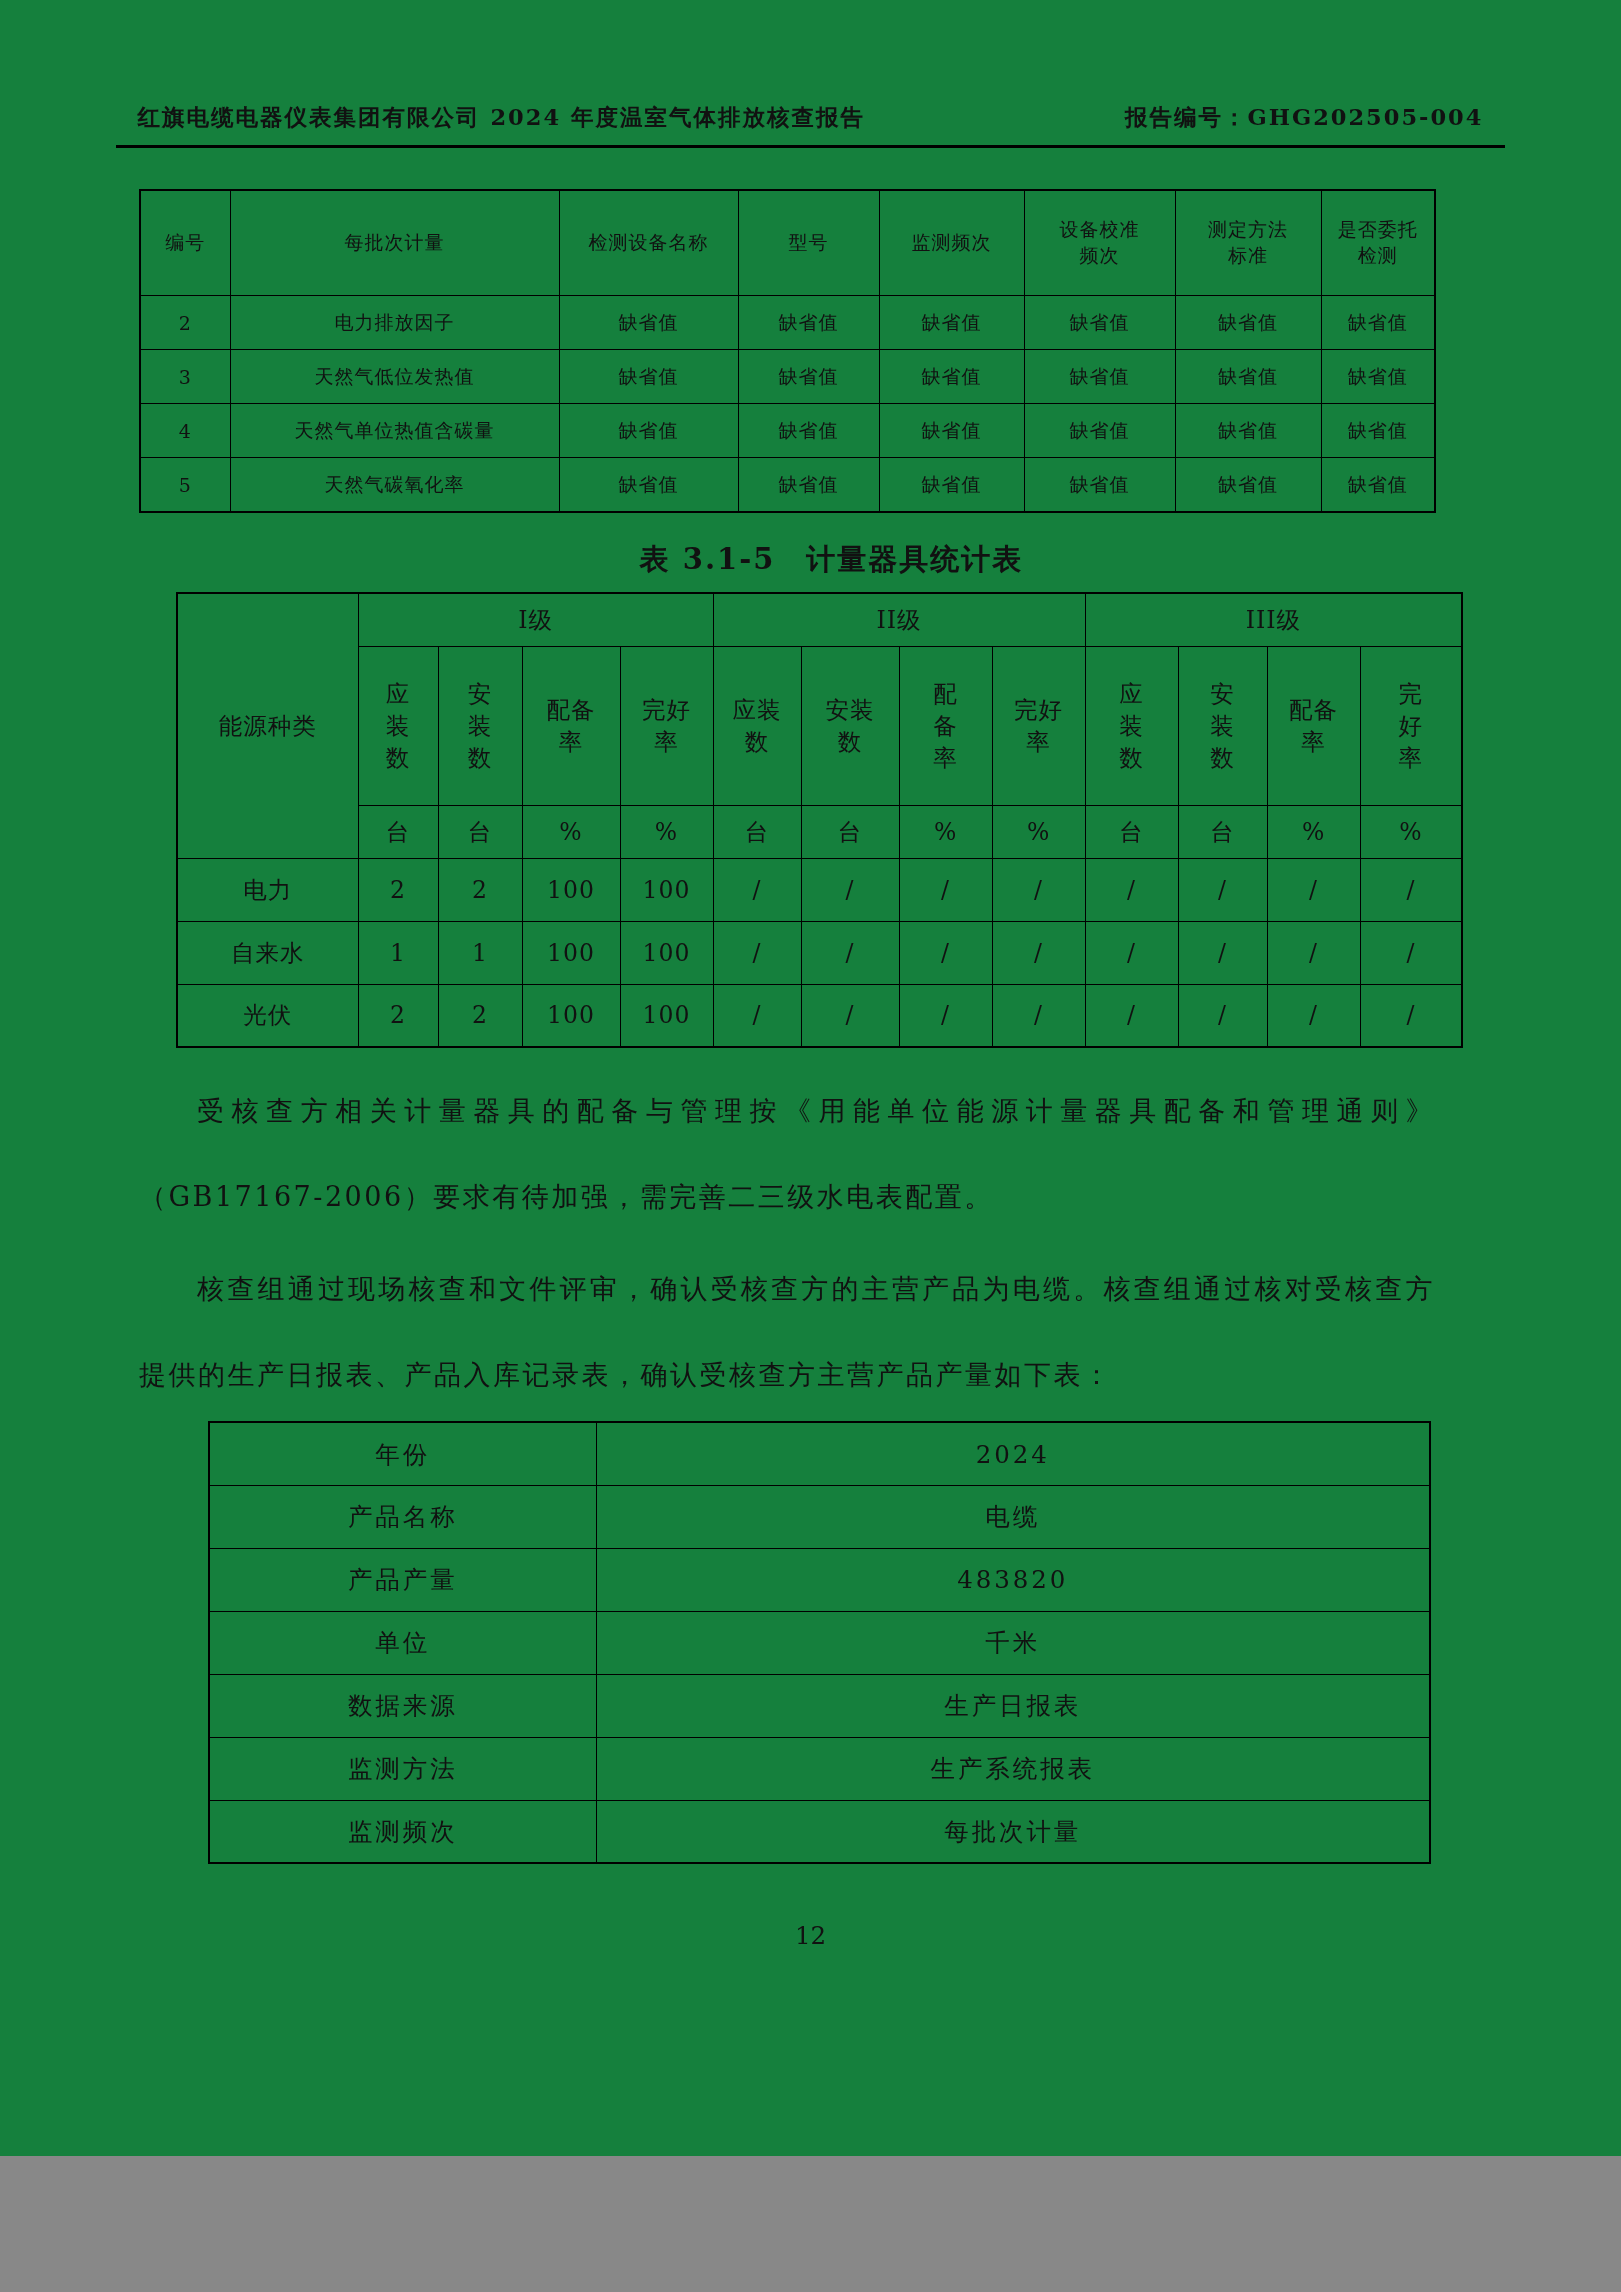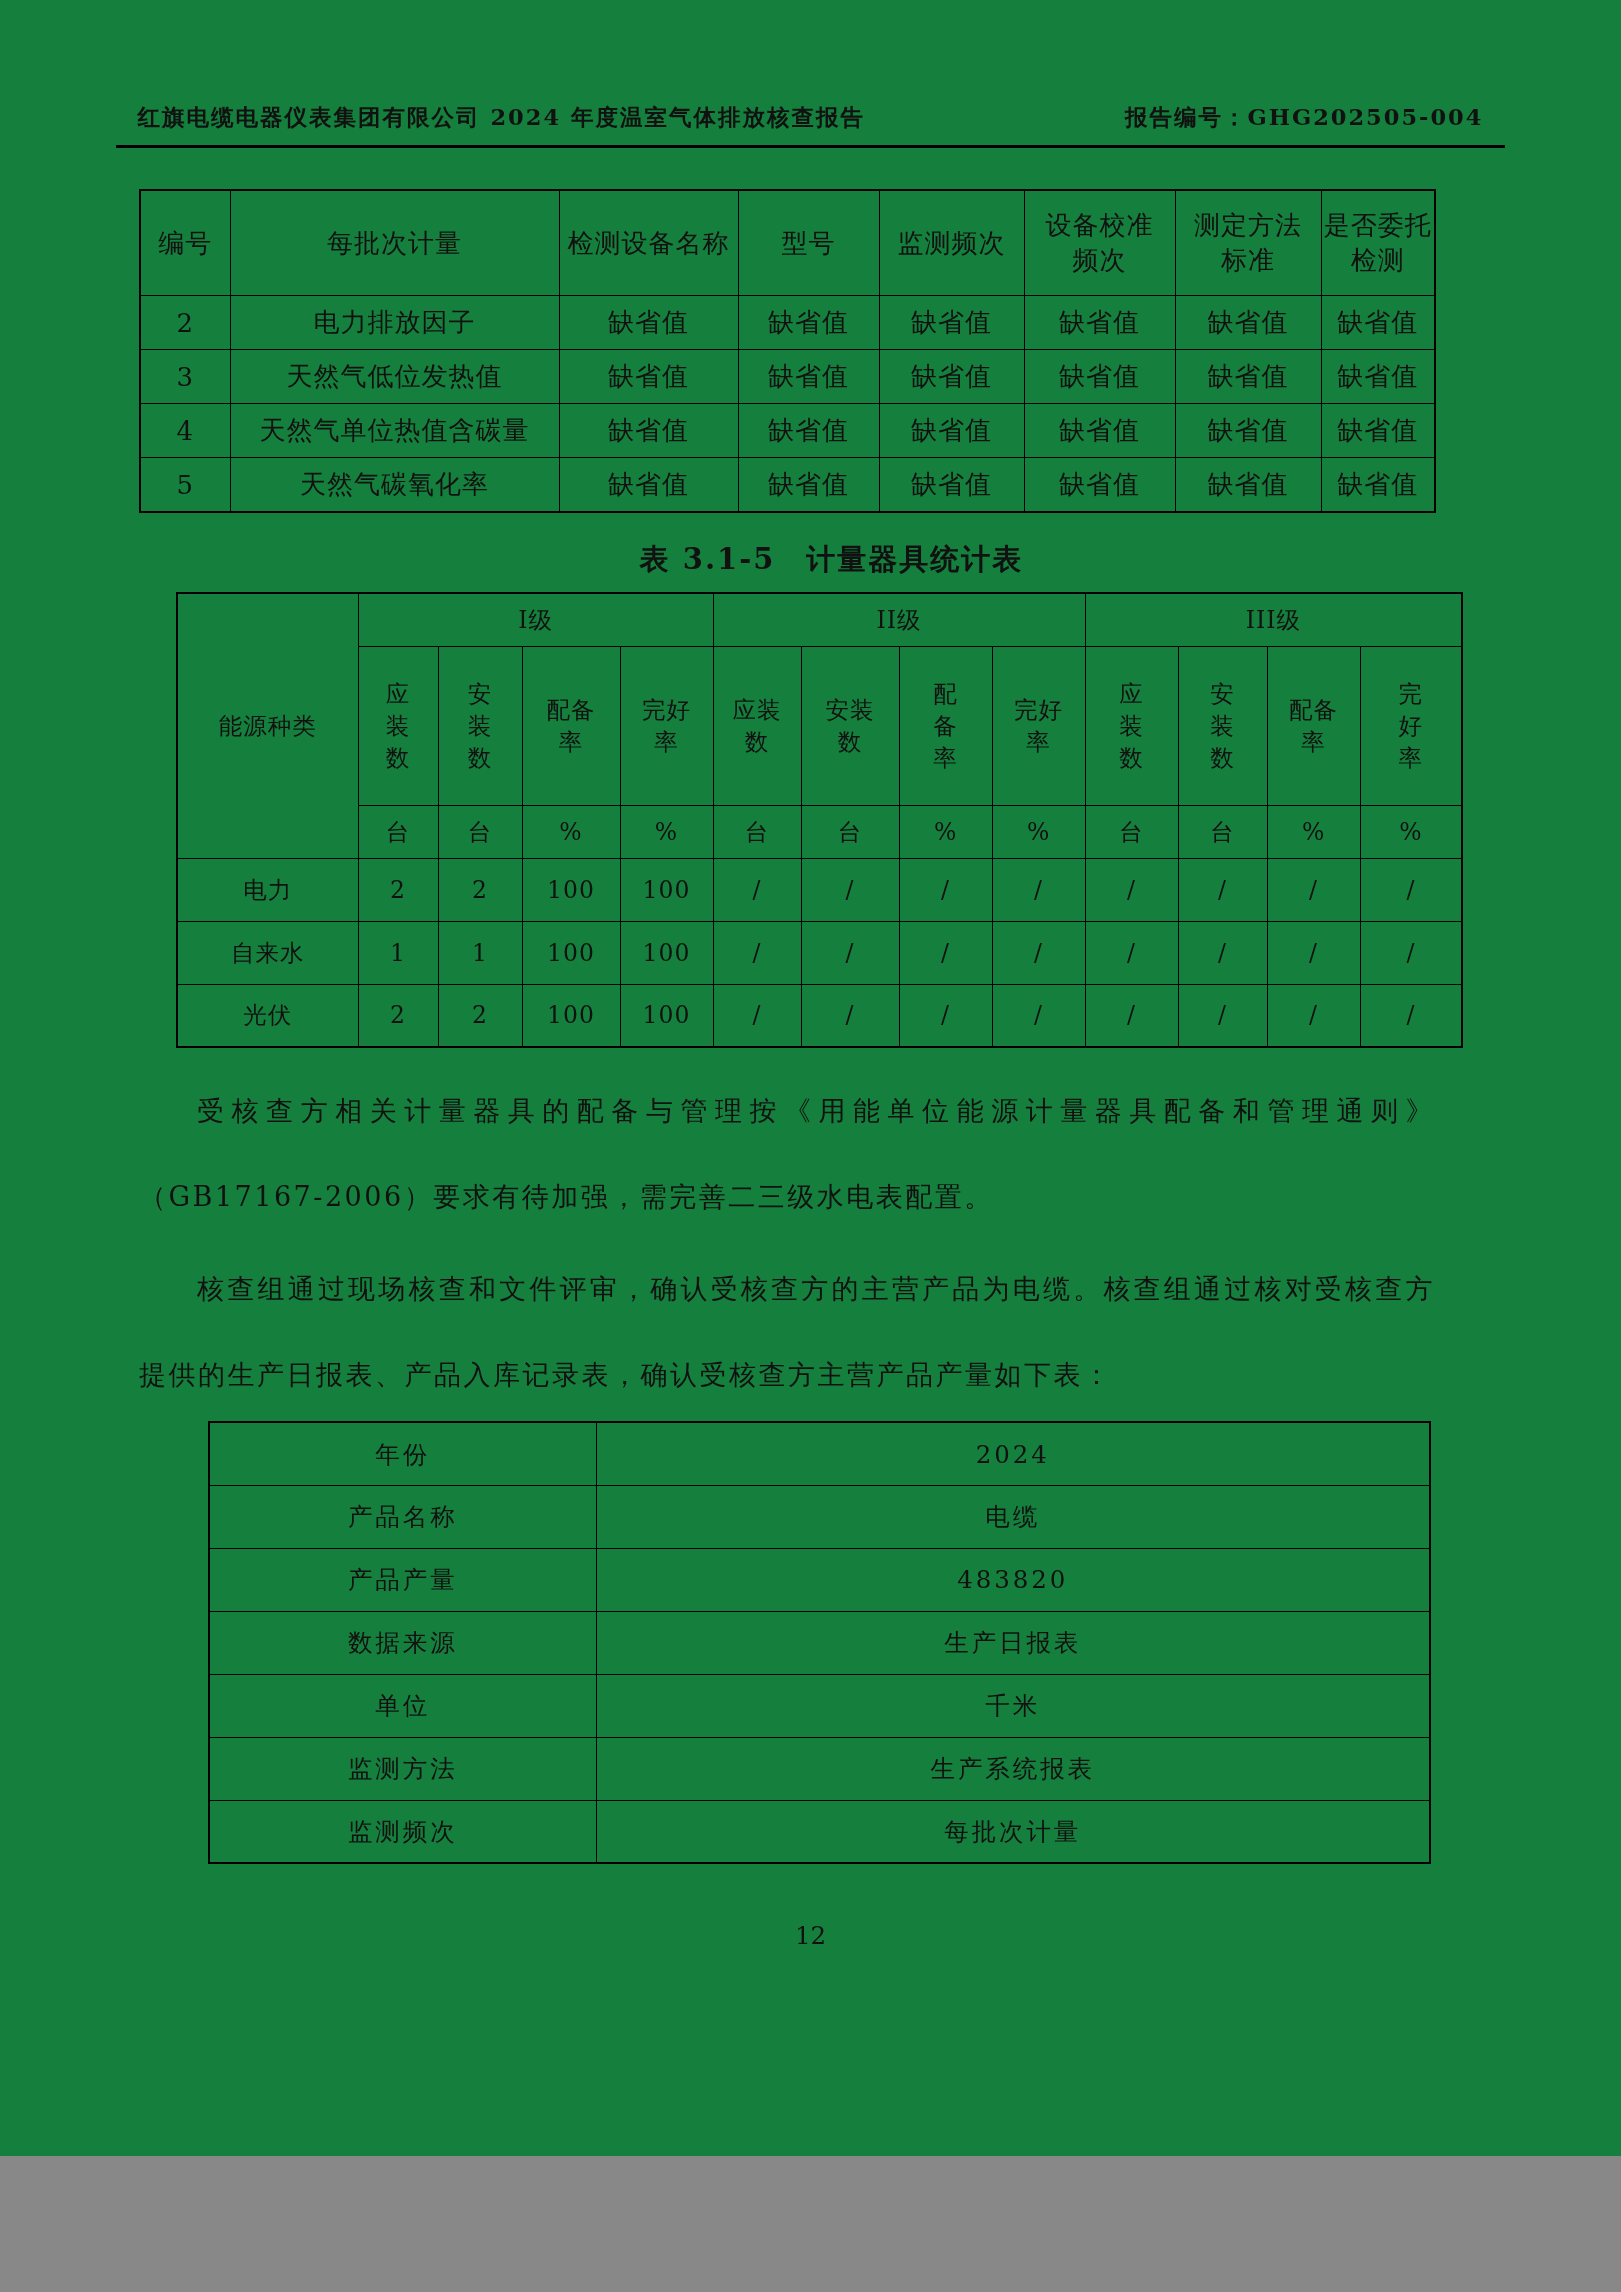--- a/index.html
+++ b/index.html
@@ -32,21 +32,21 @@
   table{border-width:2px;}
   th,td{
     text-align:center;vertical-align:middle;
     font-weight:normal;
     padding:0 2px;
     white-space:pre-line;
     letter-spacing:1px;
     overflow:hidden;
   }
   
-  .t1{margin:41px 0 0 139px;width:1296px;font-size:26px;}
+  .t1{margin:41px 0 0 139px;width:1296px;font-size:19px;}
   .t1 thead tr{height:106px;}
   .t1 tbody tr{height:54px;}
   
   .tbl-title{
     margin-top:25.5px;
     text-align:center;
     font-size:29px;
     font-weight:bold;
     letter-spacing:2px;
     line-height:43px;
@@ -307,28 +307,28 @@
         </tr>
         <tr>
           <td>产品名称</td>
           <td>电缆</td>
         </tr>
         <tr>
           <td>产品产量</td>
           <td>483820</td>
         </tr>
         <tr>
+          <td>单位</td>
+          <td>千米</td>
+        </tr>
+        <tr>
           <td>数据来源</td>
           <td>生产日报表</td>
         </tr>
         <tr>
-          <td>单位</td>
-          <td>千米</td>
-        </tr>
-        <tr>
           <td>监测方法</td>
           <td>生产系统报表</td>
         </tr>
         <tr>
           <td>监测频次</td>
           <td>每批次计量</td>
         </tr>
       </tbody>
   </table>
 

